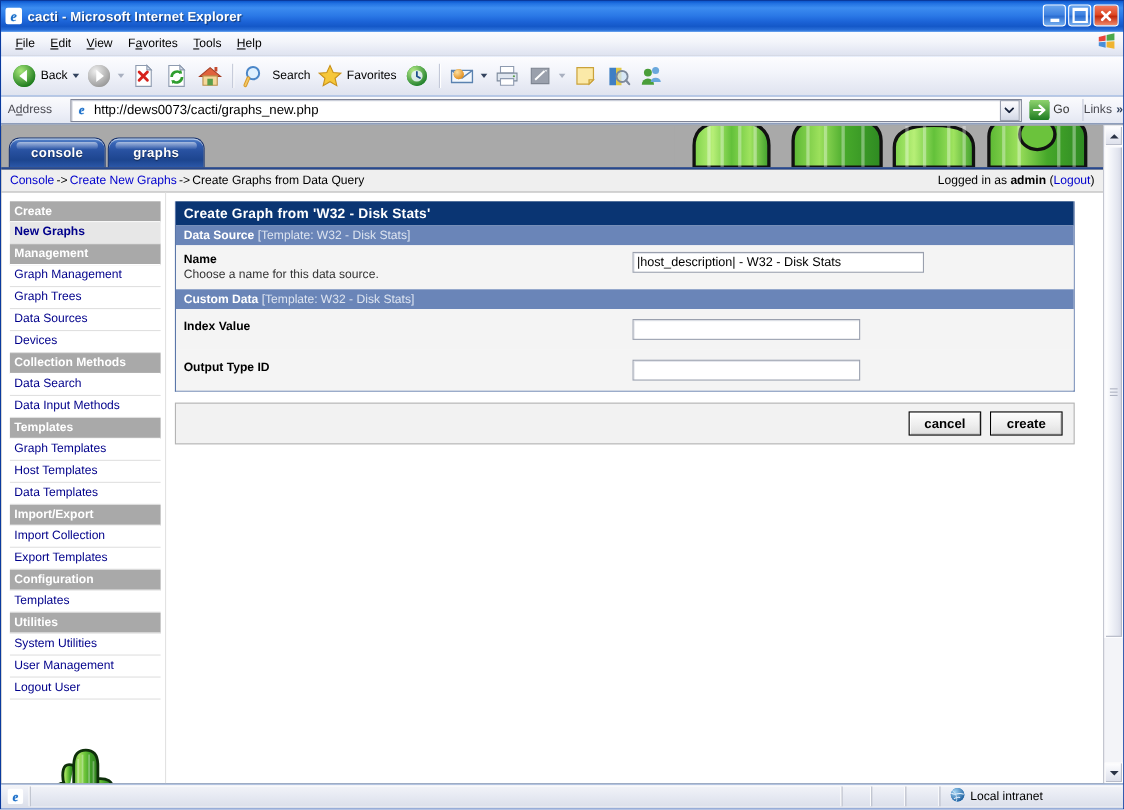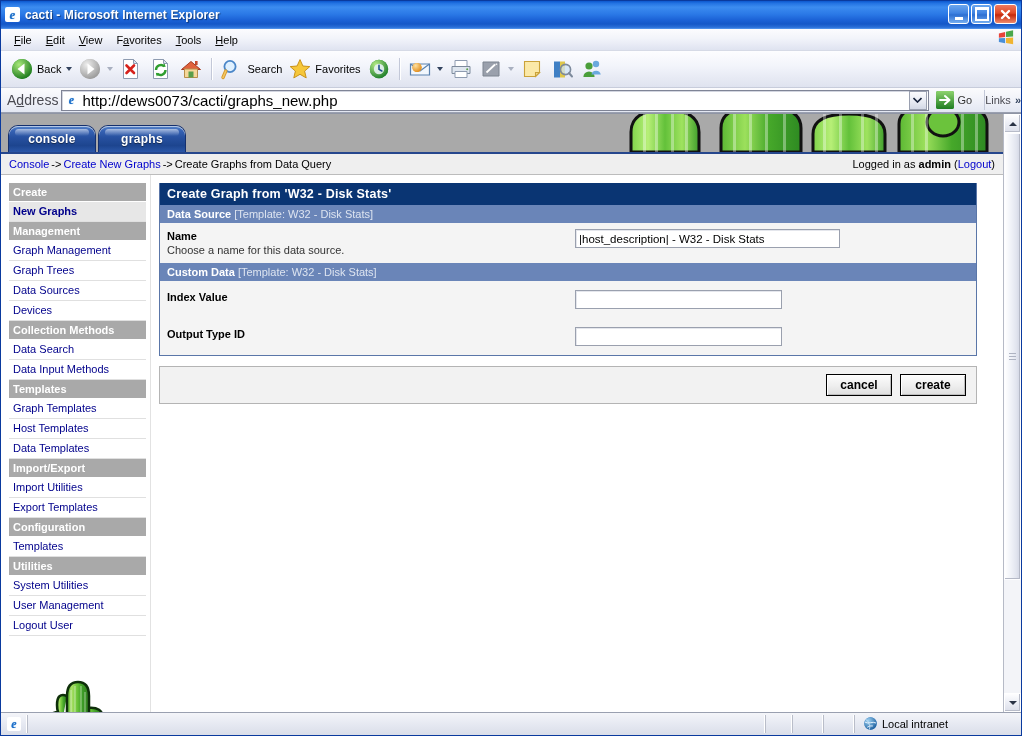--- a/index.html
+++ b/index.html
@@ -124,29 +124,29 @@
 
   
   #addressbar {
     height: 24px;
     background: linear-gradient(to bottom,#fbfbfd,#eef0f8 60%,#e3e7f2);
     display: flex; align-items: center;
     padding-left: 6px;
     border-bottom: 1px solid #9aa0b0;
     flex: 0 0 auto;
   }
-  #addressbar .albl { font-size:14px;color:#4a4a52;margin-right:3px;}
+  #addressbar .albl { font-size:11px;color:#4a4a52;margin-right:17px;}
   #addr-field {
     flex: 1 1 auto; height: 19px; background:#fff;
     border:1px solid #7f8496;
     display:flex; align-items:center; padding:0 0 0 2px;
     box-shadow: inset 1px 1px 0 #d3d6e0;
     position:relative;
   }
-  #addr-field .u-text { font-size:15px; color:#000; margin-left:4px; white-space:nowrap;}
+  #addr-field .u-text { font-size:12px; color:#000; margin-left:4px; white-space:nowrap;}
   #addr-drop {
     width:16px; height:17px; margin-left:auto; margin-right:1px;
     background: linear-gradient(to bottom,#fbfbfd,#e6e9f2 60%,#d3d8e6);
     border:1px solid #9aa0b0; display:flex;align-items:center;justify-content:center;
     flex:0 0 auto;
   }
   #go-btn { display:flex;align-items:center;height:20px;padding:0 6px 0 3px; margin-left:3px;}
   #go-btn .lbl{font-size:11px;color:#333;margin-left:3px;}
   #links-btn{display:flex;align-items:center;height:20px;padding:0 0;margin-left:6px;
              border-left:1px solid #c3c8d8;}
@@ -675,21 +675,21 @@
             <div class="nav-header">Collection Methods</div>
             <a class="nav-item" href="#">Data Search</a>
             <a class="nav-item" href="#">Data Input Methods</a>
 
             <div class="nav-header">Templates</div>
             <a class="nav-item" href="#">Graph Templates</a>
             <a class="nav-item" href="#">Host Templates</a>
             <a class="nav-item" href="#">Data Templates</a>
 
             <div class="nav-header">Import/Export</div>
-            <a class="nav-item" href="#">Import Utilities</a>
+            <a class="nav-item" href="#">Import Collection</a>
             <a class="nav-item" href="#">Export Templates</a>
 
             <div class="nav-header">Configuration</div>
             <a class="nav-item" href="#">Templates</a>
 
             <div class="nav-header">Utilities</div>
             <a class="nav-item" href="#">System Utilities</a>
             <a class="nav-item" href="#">User Management</a>
             <a class="nav-item" href="#">Logout User</a>
           </div>

